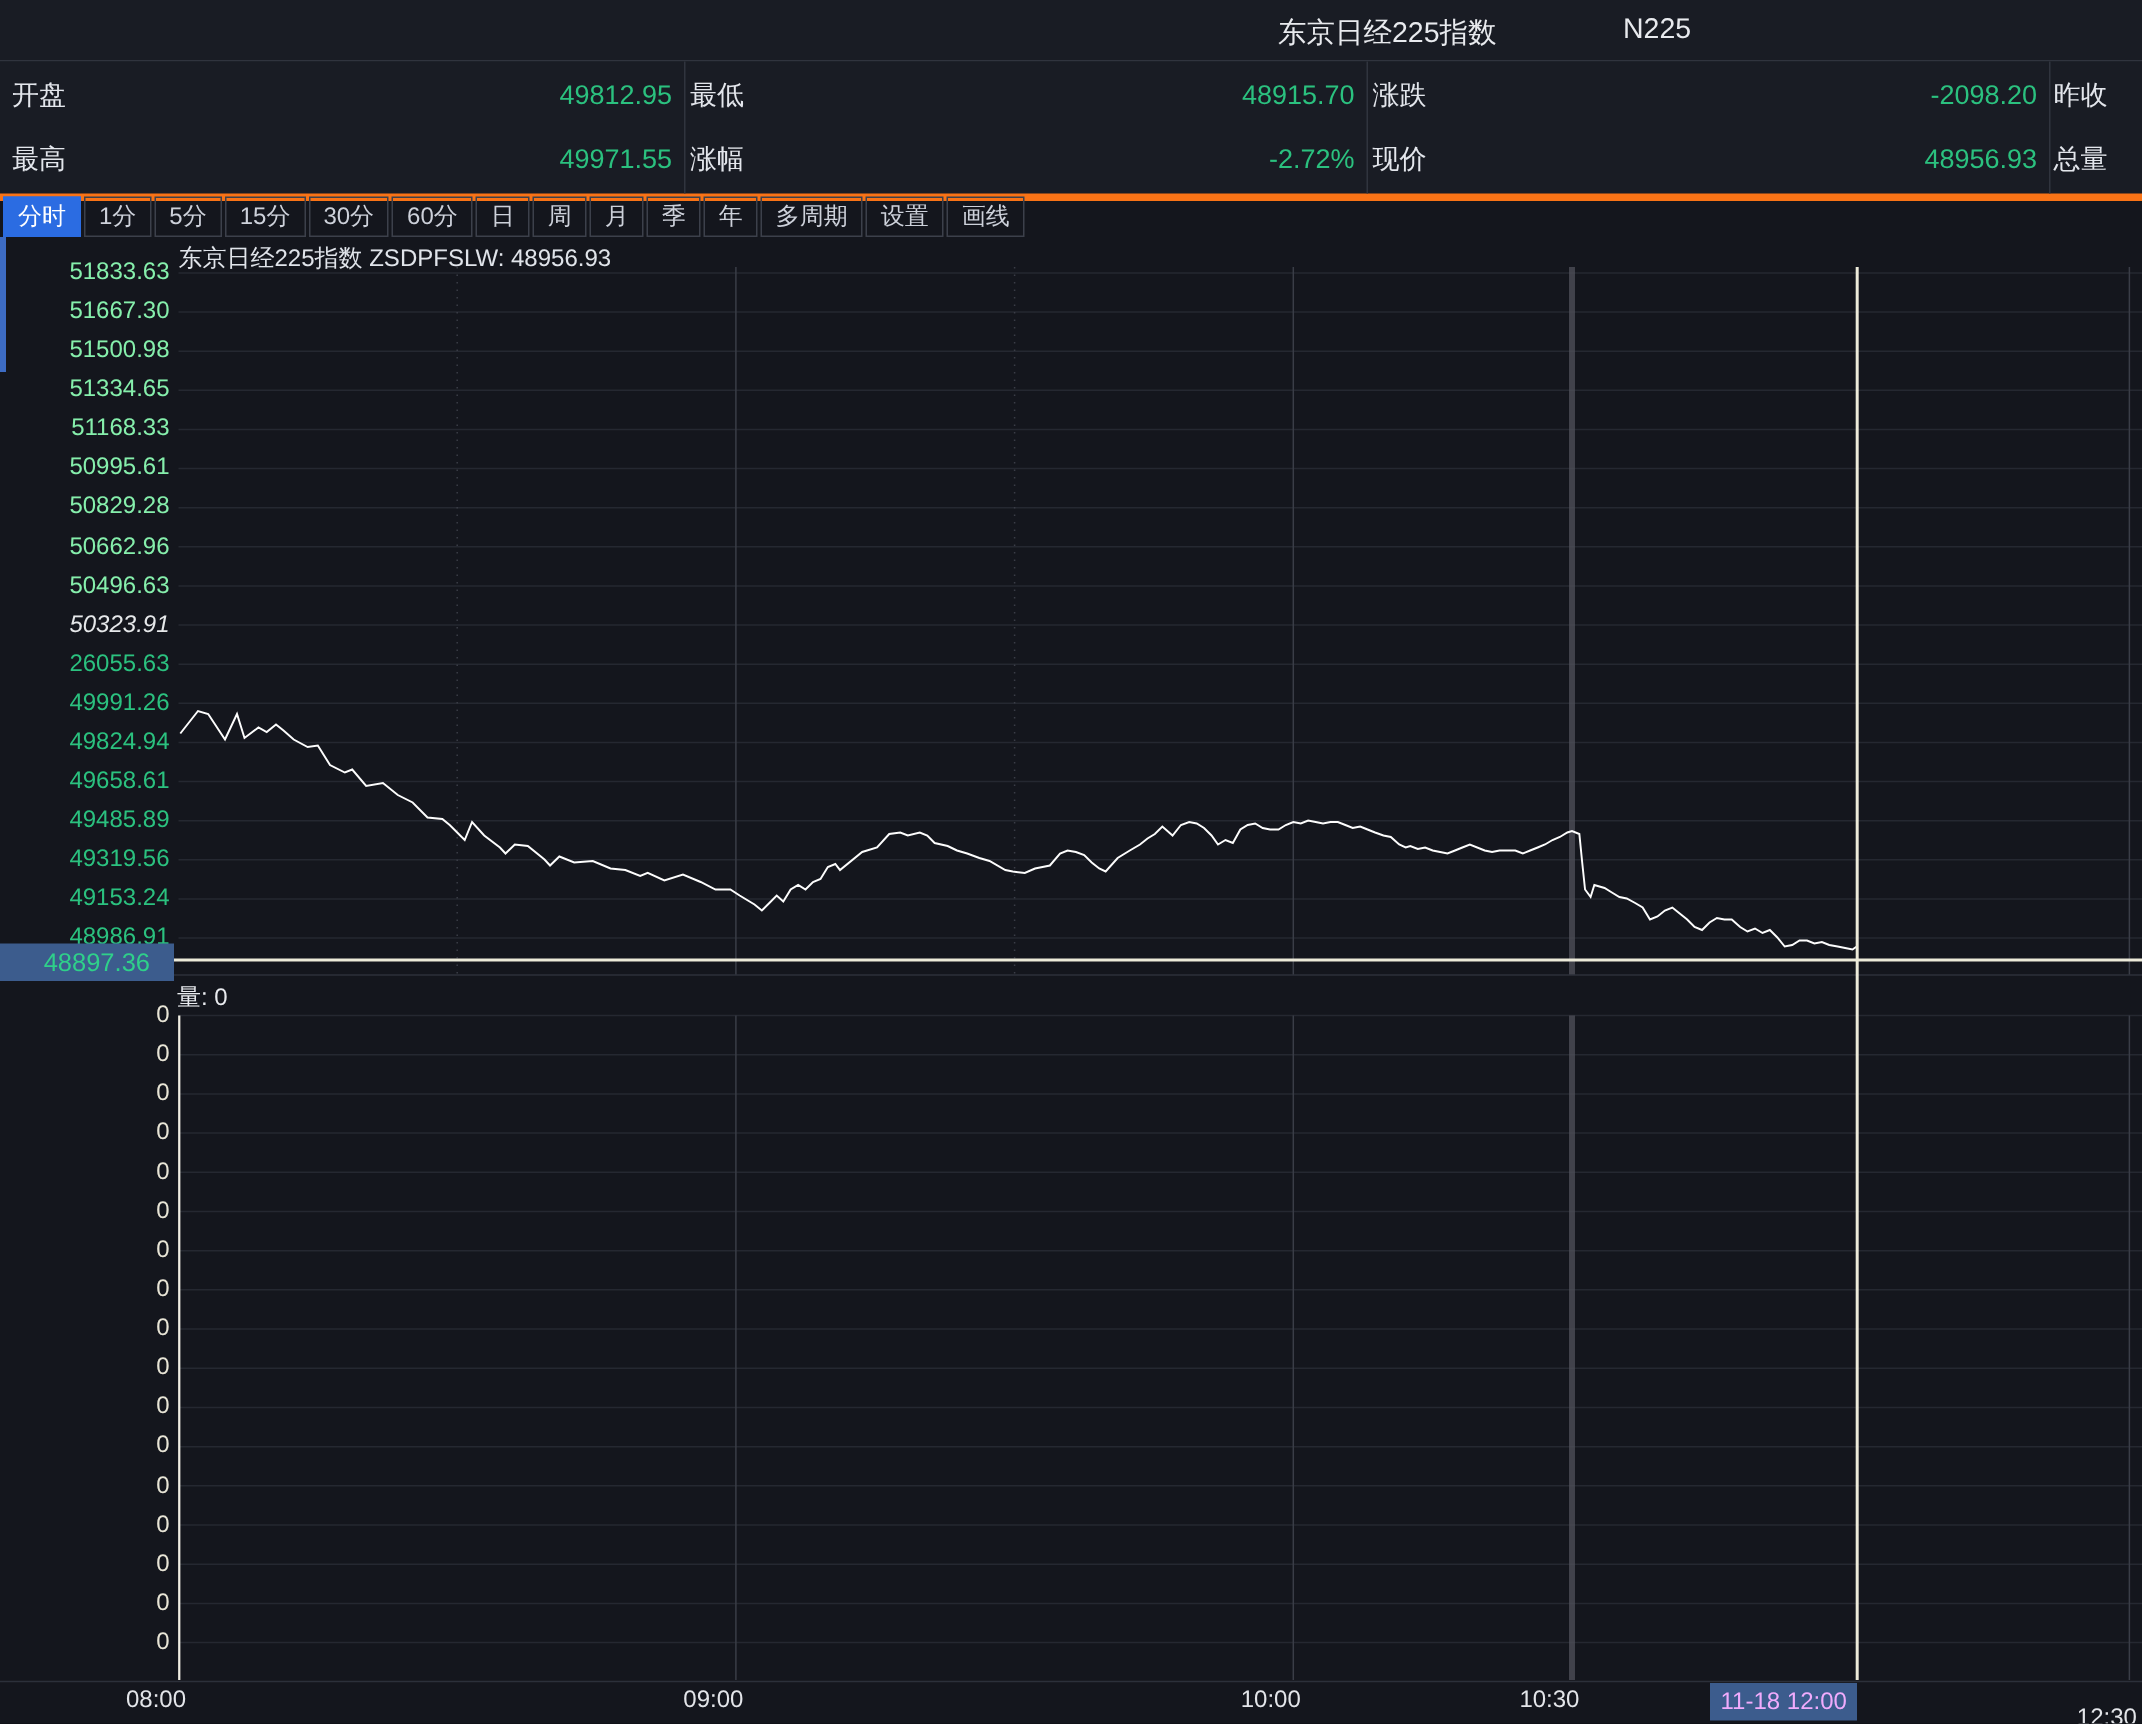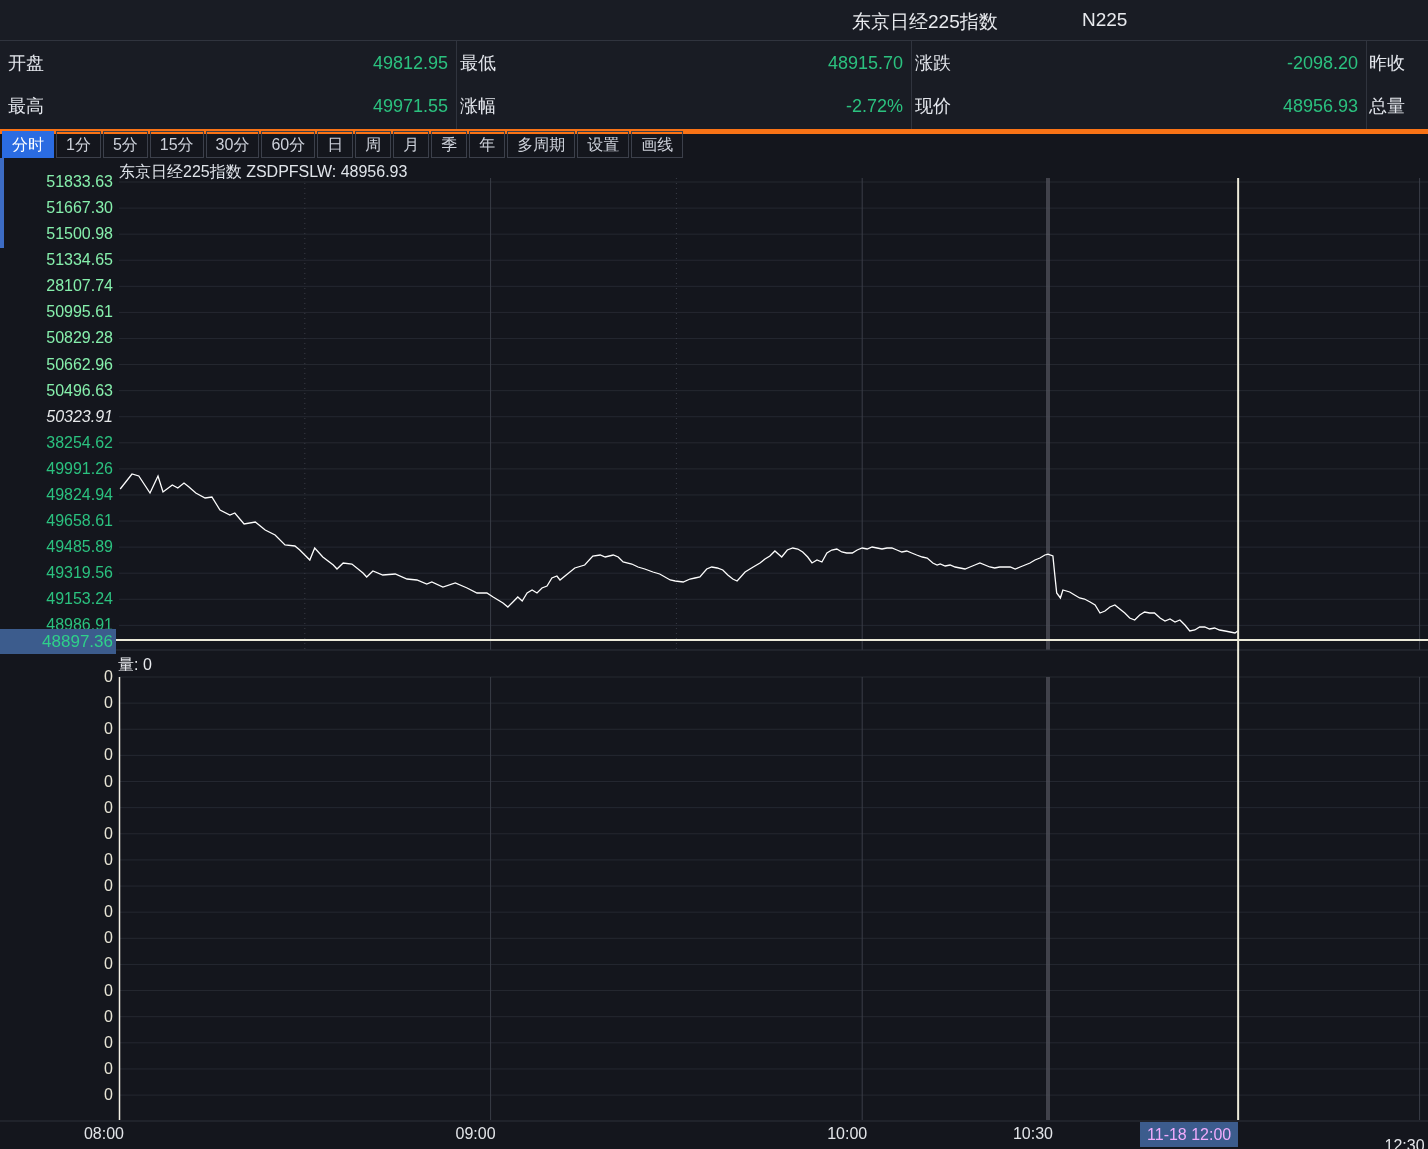--- a/index.html
+++ b/index.html
@@ -22,21 +22,21 @@
        font-size:16px;color:#cdd1da;background:transparent;white-space:nowrap;cursor:default;}
   .tab.selected{background:#2b6ce2;border-color:#2b6ce2;color:#ffffff;}
   
   .chart-title{position:absolute;left:119px;top:162px;font-size:16px;color:#e0e4ea;white-space:nowrap;}
   .ylab{position:absolute;left:0;width:113px;text-align:right;font-size:16px;line-height:20px;}
   .ylab.red{color:#86efac;} .ylab.grn{color:#2bc17f;} .ylab.wht{color:#e6e8ea;}
   .vlab{position:absolute;left:0;width:113px;text-align:right;font-size:16px;line-height:20px;color:#e8e5d6;}
   .vol-label{position:absolute;left:118px;top:655px;font-size:16px;color:#e9ebef;}
   .xlab{position:absolute;top:1125px;width:130px;text-align:right;font-size:16px;color:#e3e5e9;}
   .price-tag{position:absolute;left:0;top:629px;width:116px;height:25px;background:#3c5c8d;
-             color:#2fd08a;font-size:17px;line-height:25px;text-align:right;padding-right:3px;box-sizing:border-box;z-index:10;}
+             color:#2fd08a;font-size:17px;line-height:25px;text-align:right;padding-right:16px;box-sizing:border-box;z-index:10;}
   .time-tag{position:absolute;left:1140px;top:1122px;width:98px;height:25px;background:#3c5c8d;
             color:#f0abfc;font-size:16px;line-height:25px;text-align:center;z-index:10;}
   .left-strip{position:absolute;left:0;top:158px;width:4px;height:90px;background:#3d6cc4;}
   svg.overlay{position:absolute;left:0;top:0;z-index:1;}
   .lab-layer{z-index:5;}
 </style>
 </head>
 <body>
 
 <div class="screen">
@@ -140,27 +140,27 @@
       <line x1="1238.1293099999998" y1="178" x2="1238.1293099999998" y2="1120" stroke="#ecead9" stroke-width="2"></line>
       <line x1="116" y1="640.0581199999995" x2="1428" y2="640.0581199999995" stroke="#ecead9" stroke-width="2"></line>
     </svg>
 
   <div class="chart-title lab-layer abs">东京日经225指数 ZSDPFSLW: 48956.93</div>
   <div id="ylabels" class="lab-layer abs" style="left:0;top:0">
       <div class="ylab red" style="top: 172px;">51833.63</div>
       <div class="ylab red" style="top: 198.08px;">51667.30</div>
       <div class="ylab red" style="top: 224.16px;">51500.98</div>
       <div class="ylab red" style="top: 250.24px;">51334.65</div>
-      <div class="ylab red" style="top: 276.32px;">28107.74</div>
+      <div class="ylab red" style="top: 276.32px;">51168.33</div>
       <div class="ylab red" style="top: 302.4px;">50995.61</div>
       <div class="ylab red" style="top: 328.48px;">50829.28</div>
       <div class="ylab red" style="top: 354.56px;">50662.96</div>
       <div class="ylab red" style="top: 380.64px;">50496.63</div>
       <div class="ylab wht" style="top: 406.72px; font-style: italic;">50323.91</div>
-      <div class="ylab grn" style="top: 432.8px;">38254.62</div>
+      <div class="ylab grn" style="top: 432.8px;">26055.63</div>
       <div class="ylab grn" style="top: 458.88px;">49991.26</div>
       <div class="ylab grn" style="top: 484.96px;">49824.94</div>
       <div class="ylab grn" style="top: 511.04px;">49658.61</div>
       <div class="ylab grn" style="top: 537.12px;">49485.89</div>
       <div class="ylab grn" style="top: 563.2px;">49319.56</div>
       <div class="ylab grn" style="top: 589.28px;">49153.24</div>
       <div class="ylab grn" style="top: 615.36px;">48986.91</div>
     </div>
   <div class="vol-label lab-layer">量: 0</div>
   <div id="vlabels" class="lab-layer abs" style="left:0;top:0">

